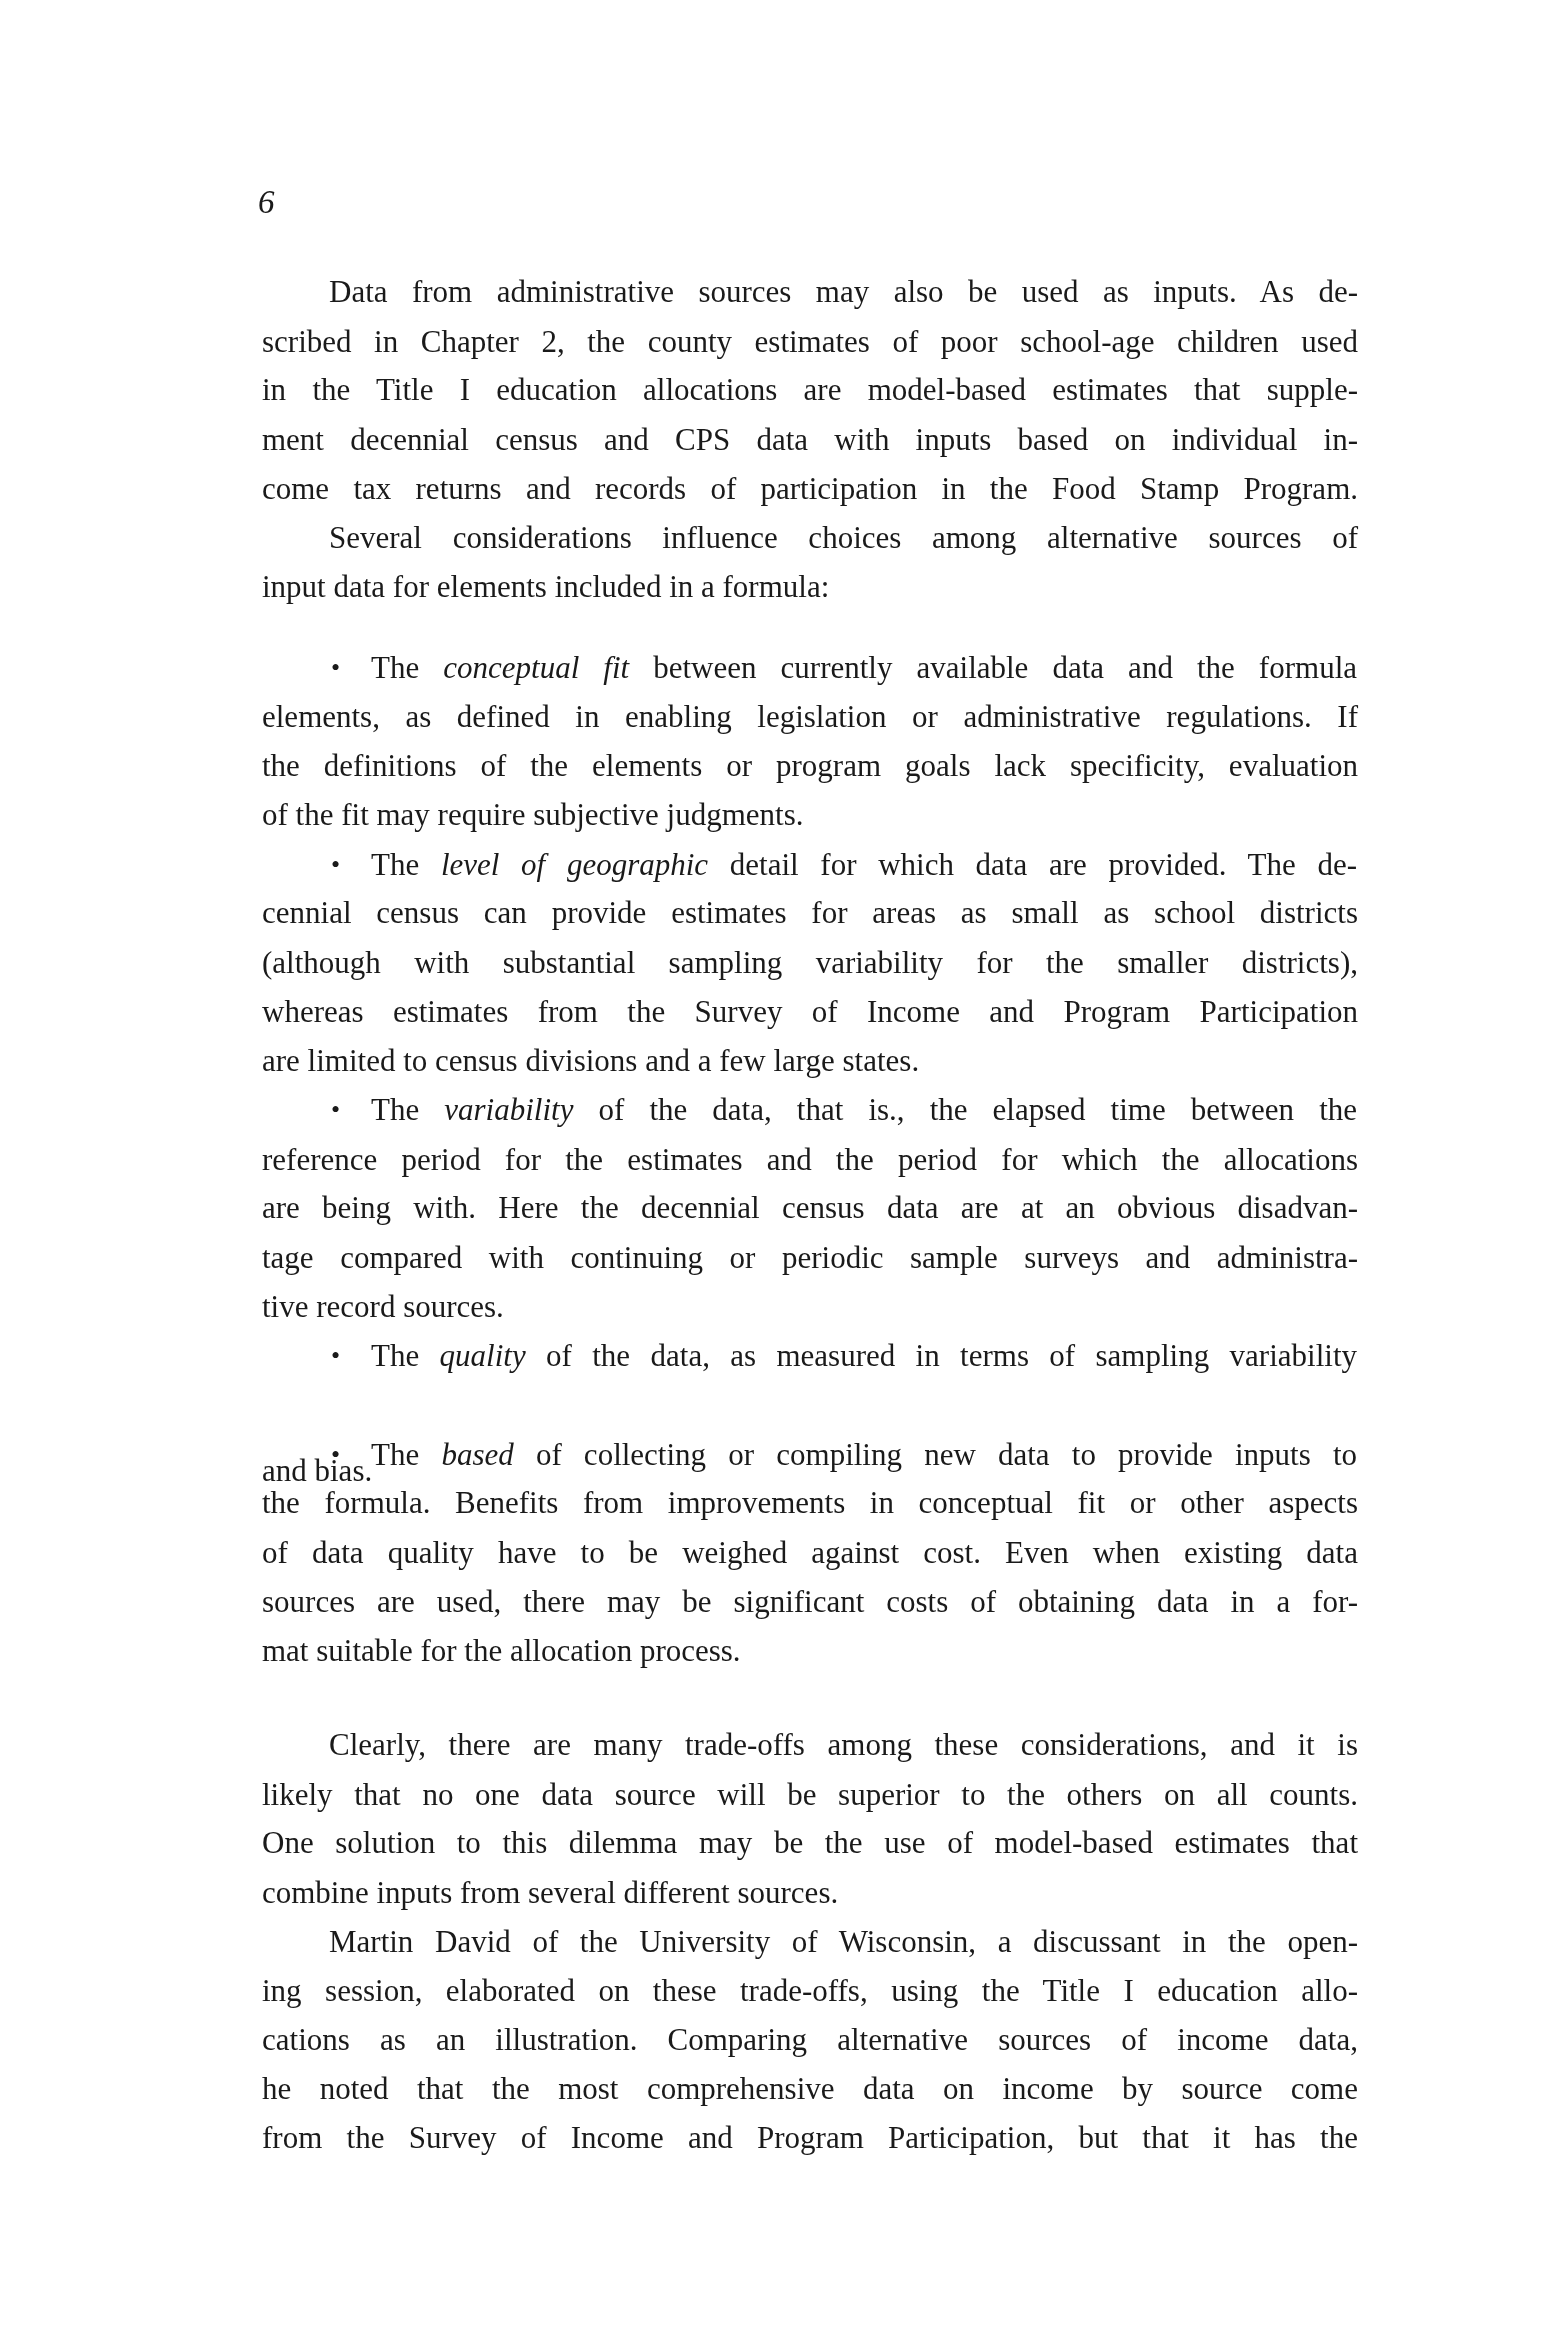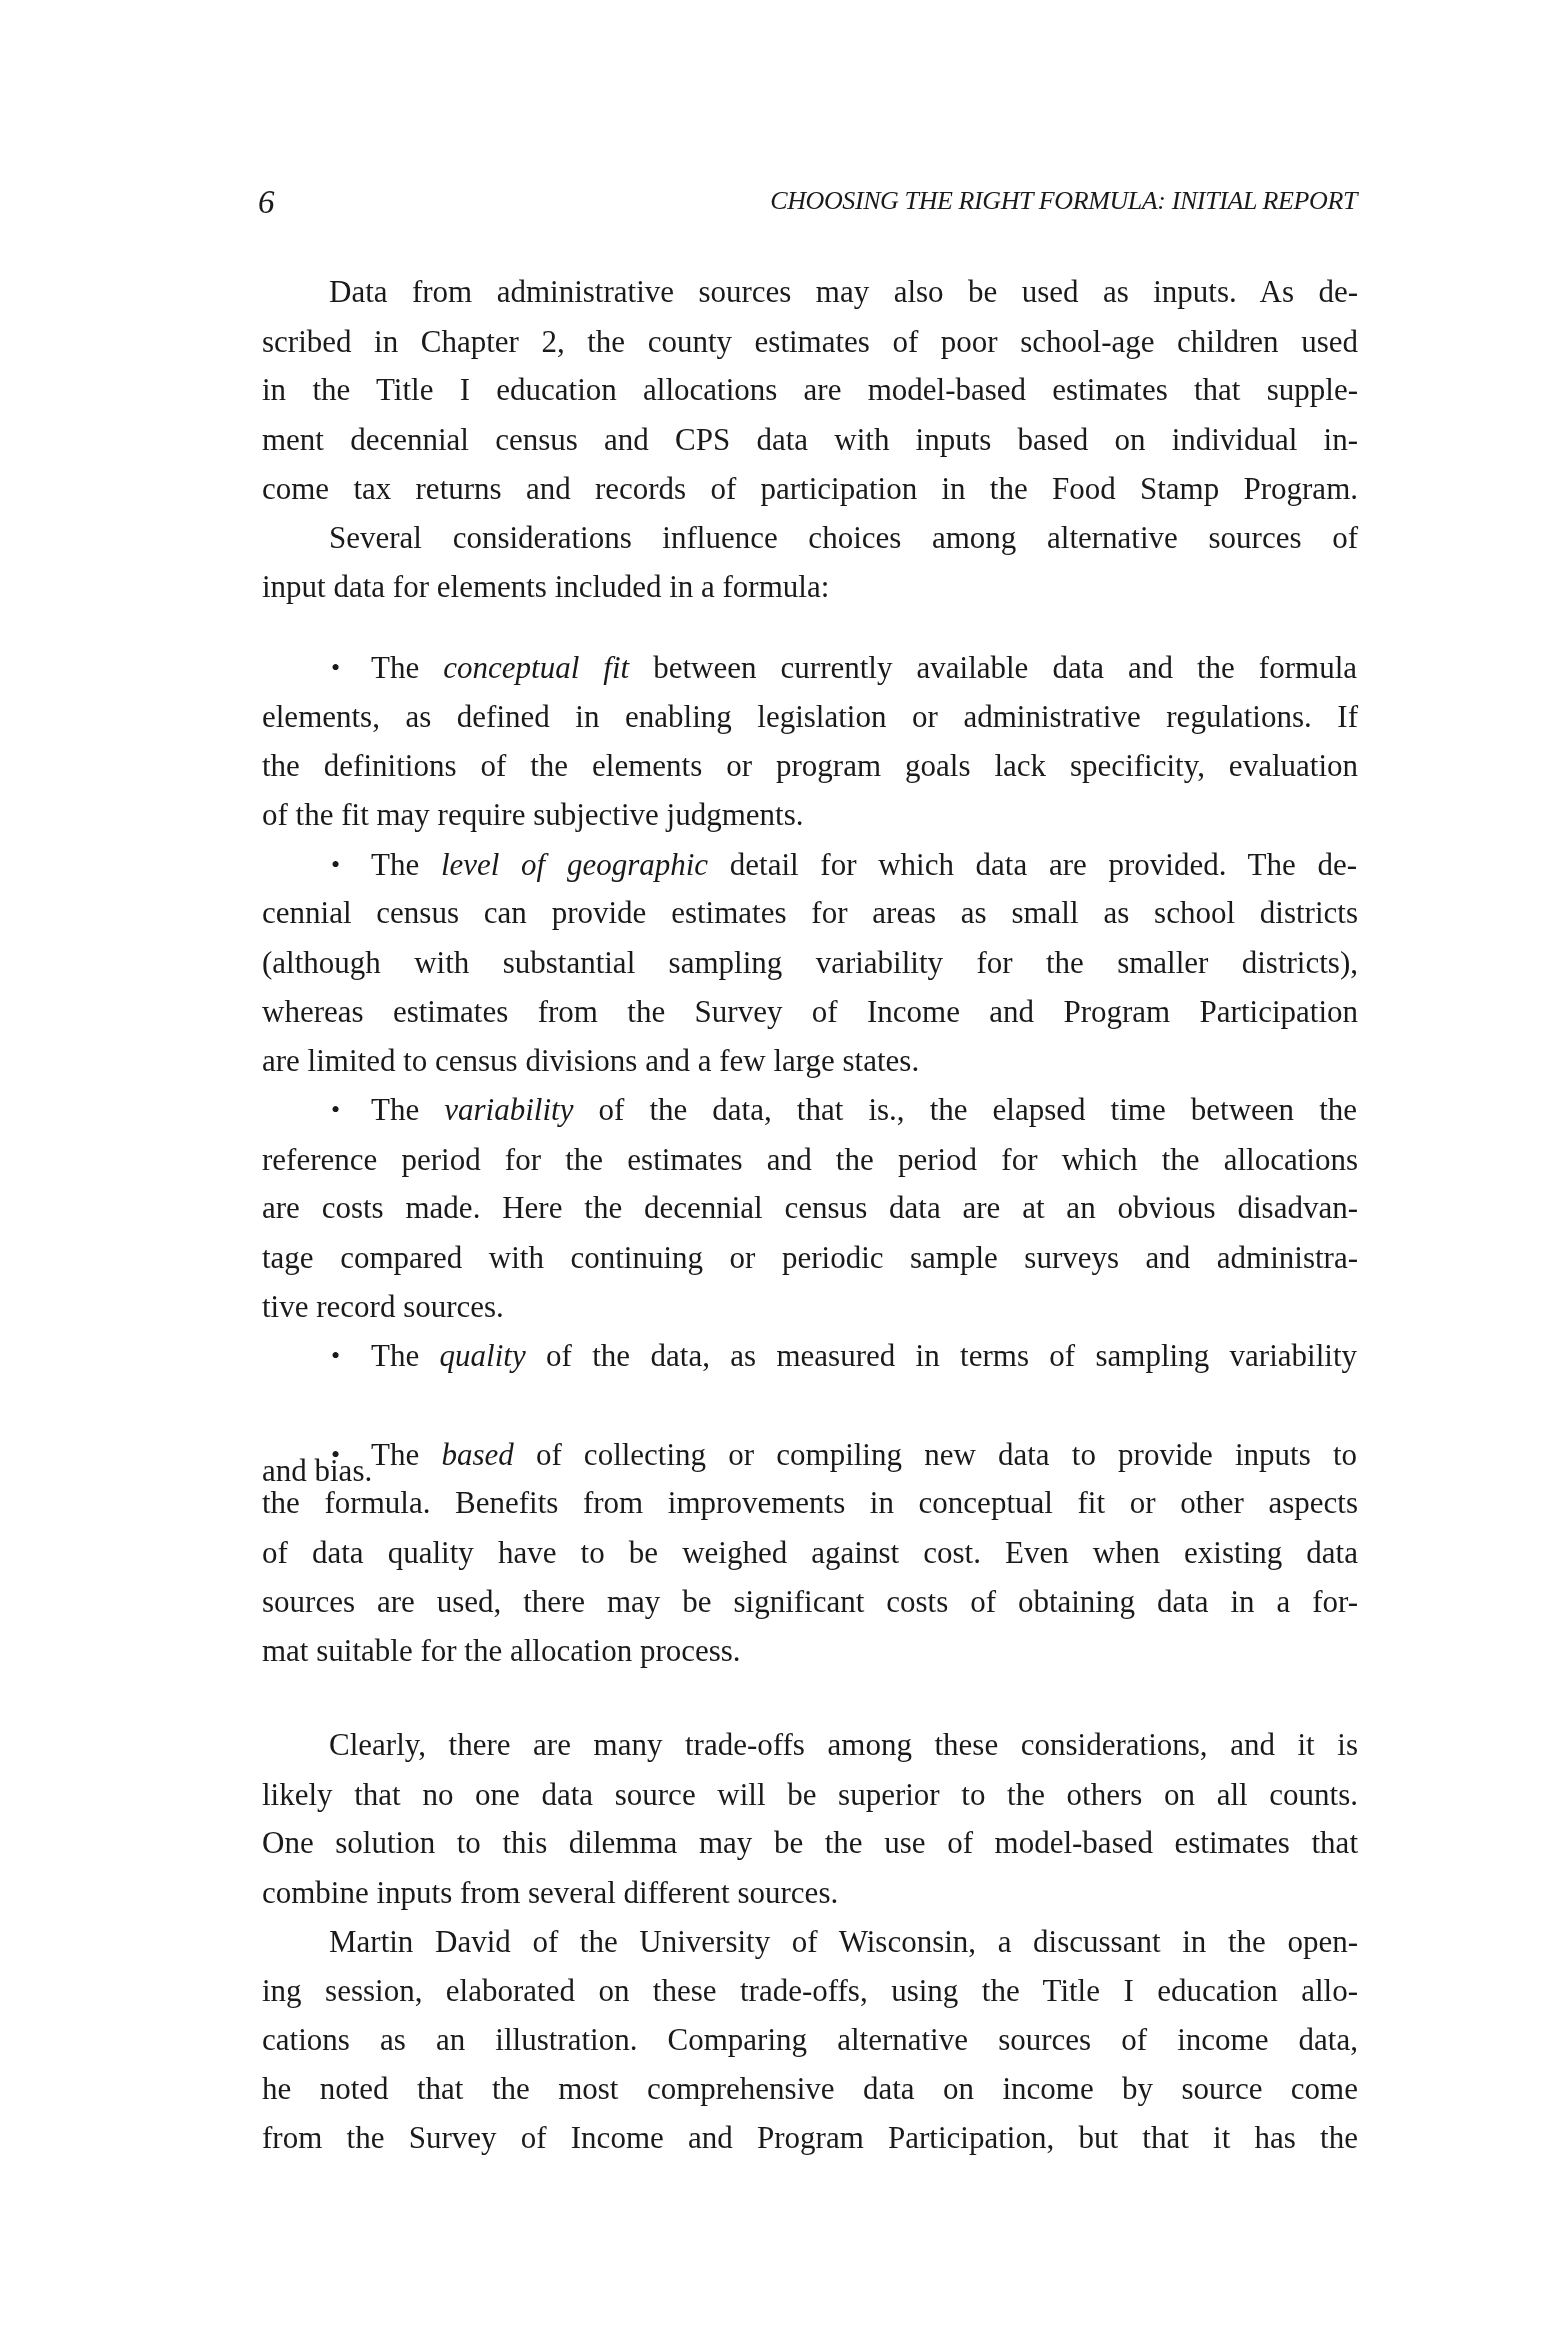--- a/index.html
+++ b/index.html
@@ -13,21 +13,20 @@
   .line.indent { left:67px; width:1029px; }
   .line.bullet { left:109px; width:986px;font-family:Liberation Serif, serif; }
   .bul { position:absolute; left:69px; font-size:26px; line-height:38px; }
   i { font-style:italic; }
 </style>
 </head>
 <body>
 
 <div class="page">
   <div class="hdr-num">6</div>
-  <div class="hdr-title">CHOOSING THE RIGHT FORMULA:  INITIAL REPORT</div>
 
   <div class="body" id="body">
 
     <div class="line indent" style="top:273px">Data from administrative sources may also be used as inputs.  As de-</div>
     <div class="line" style="top:323px">scribed in Chapter 2, the county estimates of poor school-age children used</div>
     <div class="line" style="top:371px">in the Title I education allocations are model-based estimates that supple-</div>
     <div class="line" style="top:421px">ment decennial census and CPS data with inputs based on individual in-</div>
     <div class="line" style="top:470px">come tax returns and records of participation in the Food Stamp Program.</div>
 
     <div class="line indent" style="top:519px">Several considerations influence choices among alternative sources of</div>
@@ -42,21 +41,21 @@
     <span class="bul" style="top:846px">•</span>
     <div class="line bullet" style="top:846px"><span>The </span><i>level of geographic</i><span> detail for which data are provided.  The de-</span></div>
     <div class="line" style="top:894px">cennial census can provide estimates for areas as small as school districts</div>
     <div class="line" style="top:944px">(although with substantial sampling variability for the smaller districts),</div>
     <div class="line" style="top:993px">whereas estimates from the Survey of Income and Program Participation</div>
     <div class="line last" style="top:1042px">are limited to census divisions and a few large states.</div>
 
     <span class="bul" style="top:1091px">•</span>
     <div class="line bullet" style="top:1091px"><span>The </span><i>variability</i><span> of the data, that is., the elapsed time between the</span></div>
     <div class="line" style="top:1141px">reference period for the estimates and the period for which the allocations</div>
-    <div class="line" style="top:1189px">are costs made.  Here the decennial census data are at an obvious disadvan-</div>
+    <div class="line" style="top:1189px">are being with.  Here the decennial census data are at an obvious disadvan-</div>
     <div class="line" style="top:1239px">tage compared with continuing or periodic sample surveys and administra-</div>
     <div class="line last" style="top:1288px">tive record sources.</div>
 
     <span class="bul" style="top:1337px">•</span>
     <div class="line bullet" style="top:1337px"><span>The </span><i>quality</i><span> of the data, as measured in terms of sampling variability</span></div>
     <div class="line last" style="top:1452px">and bias.</div>
 
     <span class="bul" style="top:1436px">•</span>
     <div class="line bullet" style="top:1436px"><span>The </span><i>based</i><span> of collecting or compiling new data to provide inputs to</span></div>
     <div class="line" style="top:1484px">the formula.  Benefits from improvements in conceptual fit or other aspects</div>

